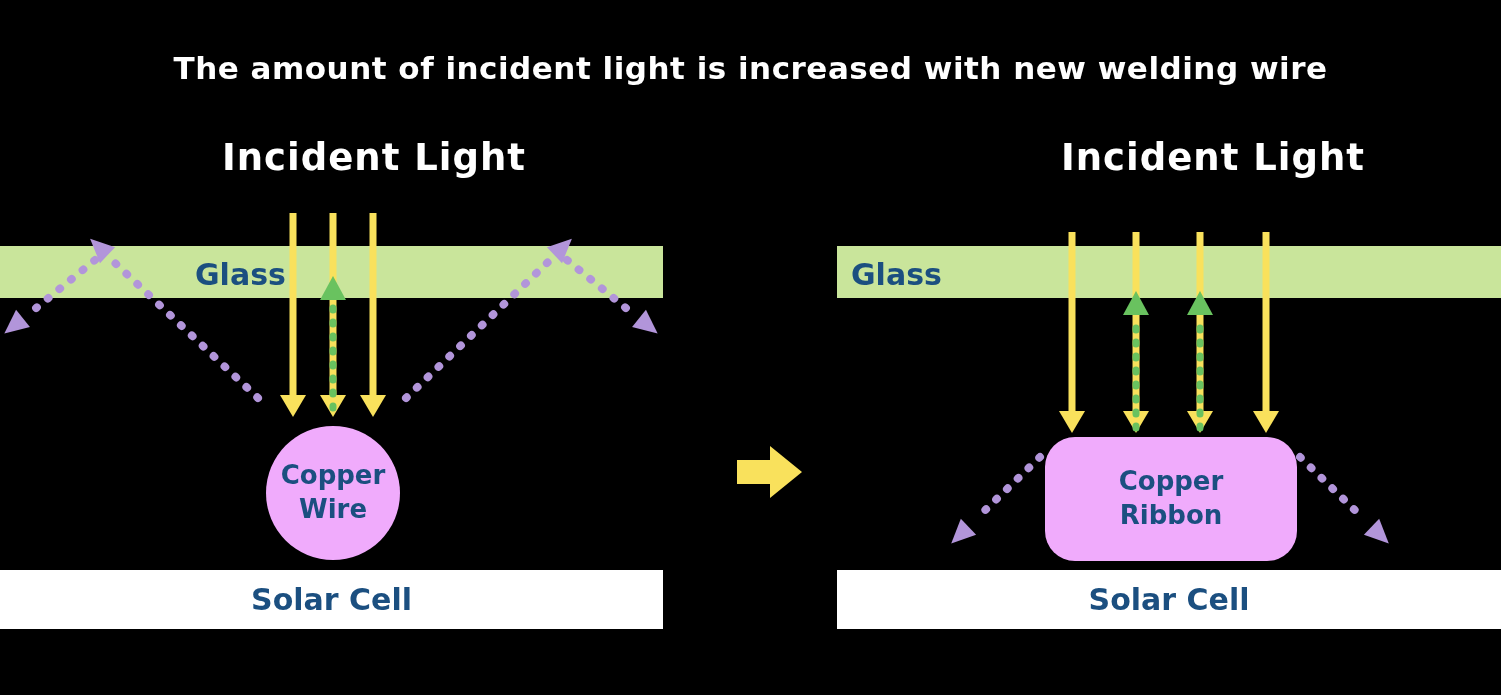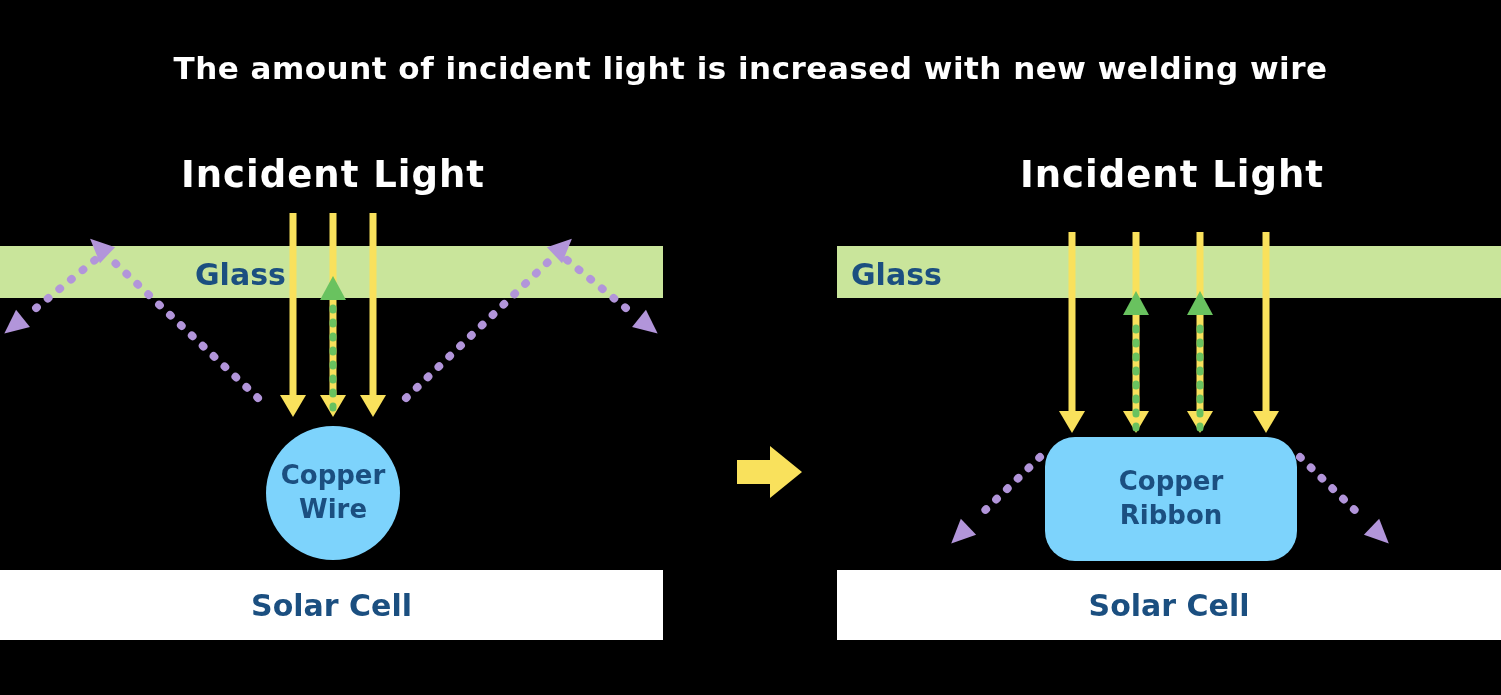--- a/index.html
+++ b/index.html
@@ -5,45 +5,45 @@
   html,body { margin:0; padding:0; background:#000; }
   .canvas {
     position:relative; width:1501px; height:695px; background:#000000;
     font-family:"DejaVu Sans", sans-serif; overflow:hidden;
   }
   .title {
     position:absolute; left:0; top:50px; width:100%; text-align:center;
     color:#ffffff; font-size:31px; font-weight:bold; letter-spacing:0.5px;
   }
   .incident {
-    position:absolute; top:153px; transform:translateX(-50%);
-    color:#ffffff; font-size:37px; font-weight:bold; letter-spacing:1px; white-space:nowrap;
+    position:absolute; top:136px; transform:translateX(-50%);
+    color:#ffffff; font-size:37px; font-weight:bold; letter-spacing:1px; white-space:nowrap;margin-left:41px;
   }
   .left-incident  { left:333px; }
   .right-incident { left:1172px; }
 
   .glass { position:absolute; top:246px; height:52px; background:#c9e59b; }
   .glass-left  { left:0;     width:663px; }
   .glass-right { left:837px; width:664px; }
   .glass-label {
     position:absolute; top:11px; color:#1b4f80; font-size:30px; font-weight:bold;
   }
   .glass-left  .glass-label { left:195px; }
   .glass-right .glass-label { left:14px; }
 
   .solar {
-    position:absolute; top:570px; height:70px; background:#ffffff;
+    position:absolute; top:570px; height:59px; background:#ffffff;
     color:#1b4f80; font-size:30px; font-weight:bold;
     display:flex; align-items:center; justify-content:center;
   }
   .solar-left  { left:0;     width:663px; }
   .solar-right { left:837px; width:664px; }
 
   .copper {
-    position:absolute; background:#7dd3fc; color:#1b4f80;
+    position:absolute; background:#f0abfc; color:#1b4f80;
     font-size:26px; font-weight:bold; line-height:1.3; text-align:center;
     display:flex; align-items:center; justify-content:center; white-space:pre-line;
   }
   .copper-circle { left:266px; top:426px; width:134px; height:134px; border-radius:50%; }
   .copper-ribbon { left:1045px; top:437px; width:252px; height:124px; border-radius:30px; }
 
   .overlay { position:absolute; left:0; top:0; pointer-events:none; }
   .ray   { stroke-width:7; fill:none; }
   .dots  { stroke-width:8; fill:none; stroke-dasharray:1 14; stroke-linecap:round; }
   .gdots { stroke-width:7; fill:none; stroke-dasharray:2 12; stroke-linecap:round; }

